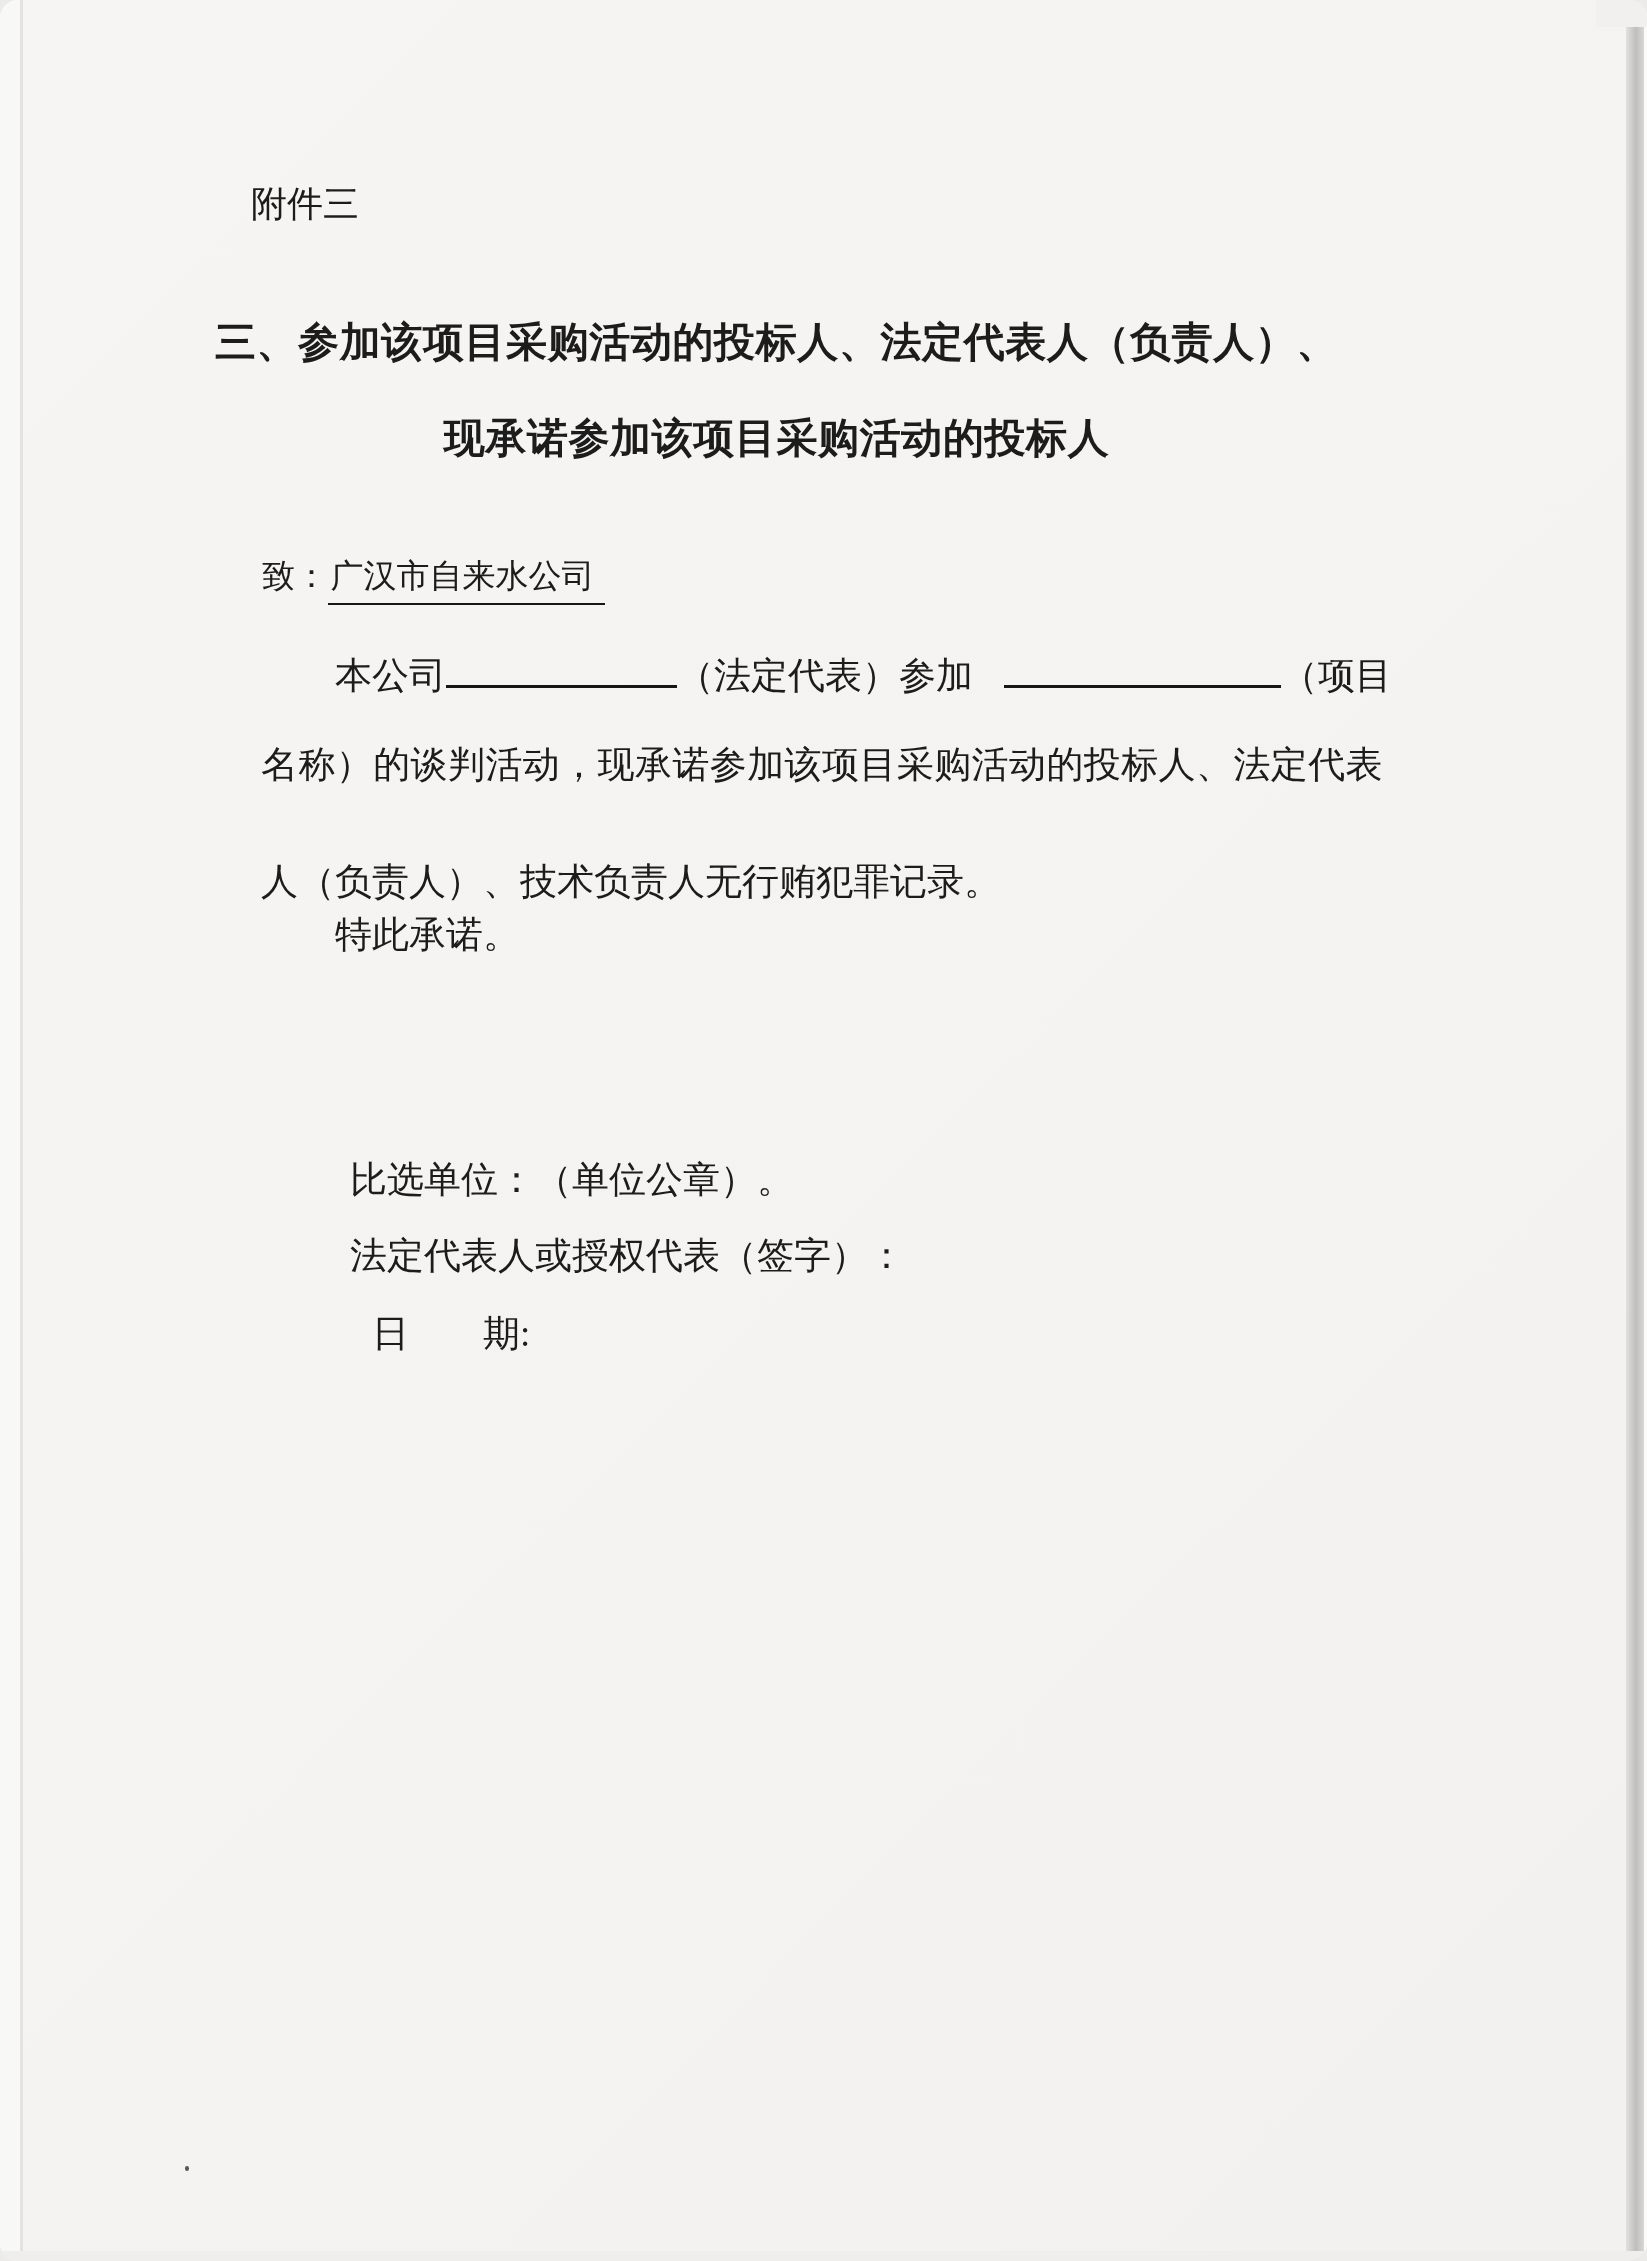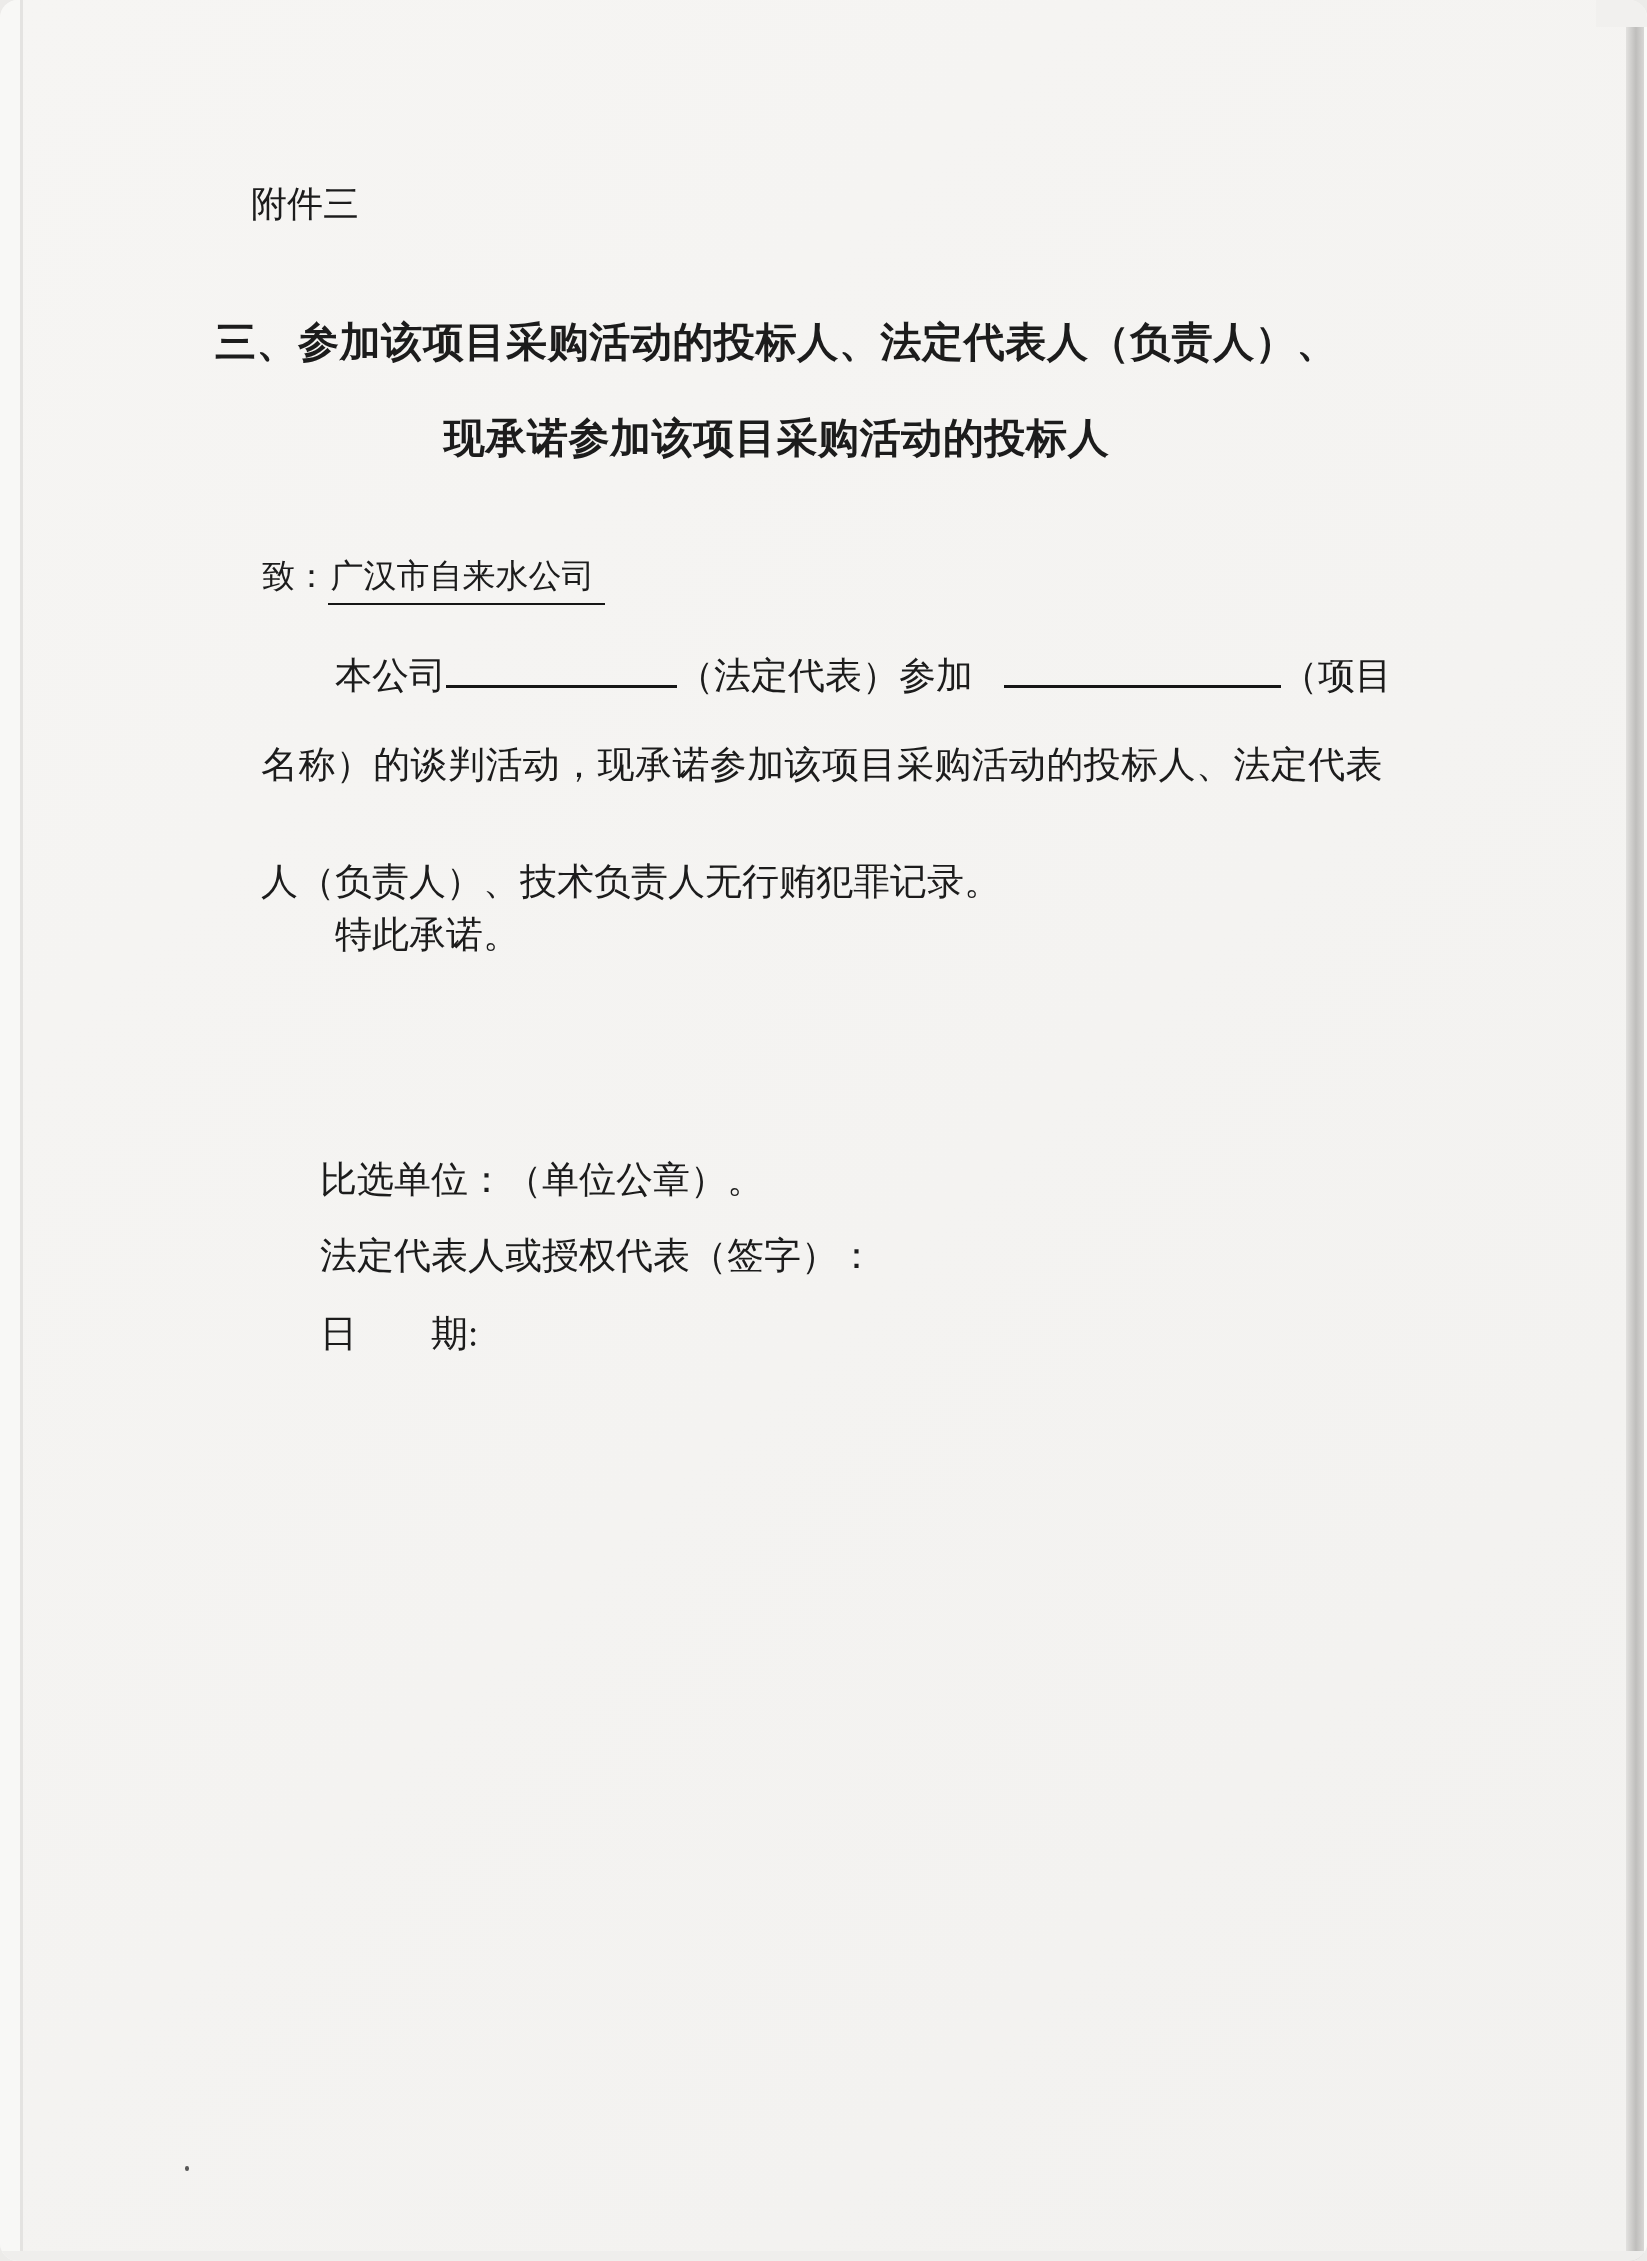--- a/index.html
+++ b/index.html
@@ -96,24 +96,24 @@
   .p-line4 { left: 335px; top: 910px; }
 
   .blank {
     display: inline-block;
     border-bottom: 3.2px solid #161616;
     height: 0.9em;
   }
   .blank-company { width: 231px; }
   .blank-project { width: 277px; margin-left: 31px; }
 
-  .sig-line { font-size: 37px; left: 320px; }
+  .sig-line { font-size: 37px; left: 350px; }
   .sig-1 { top: 1155px; }
   .sig-2 { top: 1231px; }
-  .sig-3 { top: 1309px; }
+  .sig-3 { top: 1309px; margin-left: 22px; }
 </style>
 </head>
 <body>
 
 <div class="sheet">
 
   <div class="edge-left-outer"></div>
   <div class="edge-left"></div>
   <div class="edge-right-shadow"></div>
   <div class="edge-right-sliver"></div>

